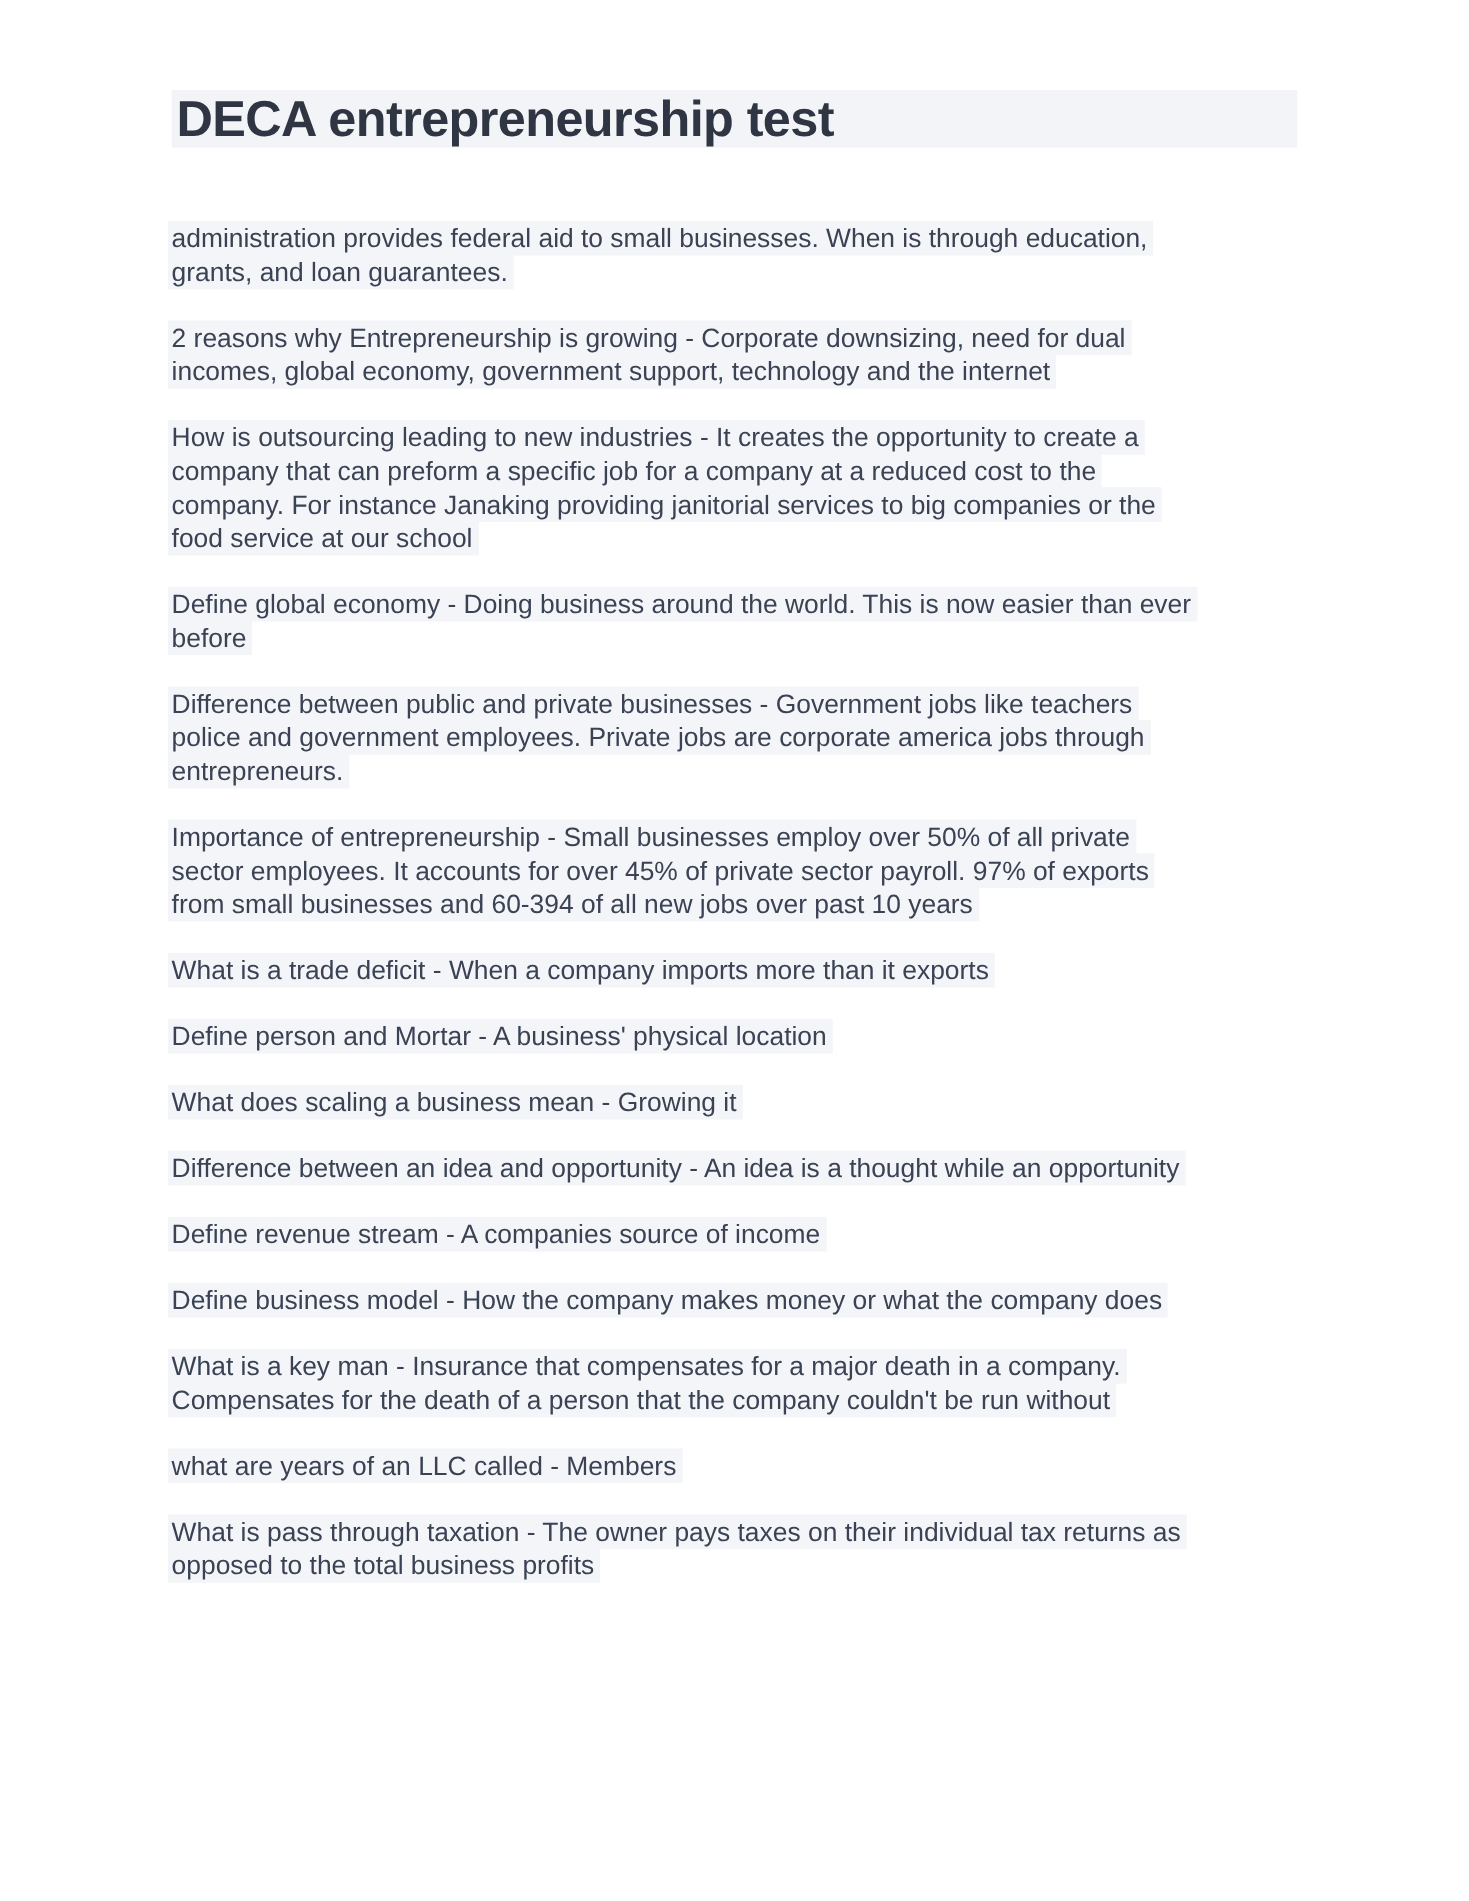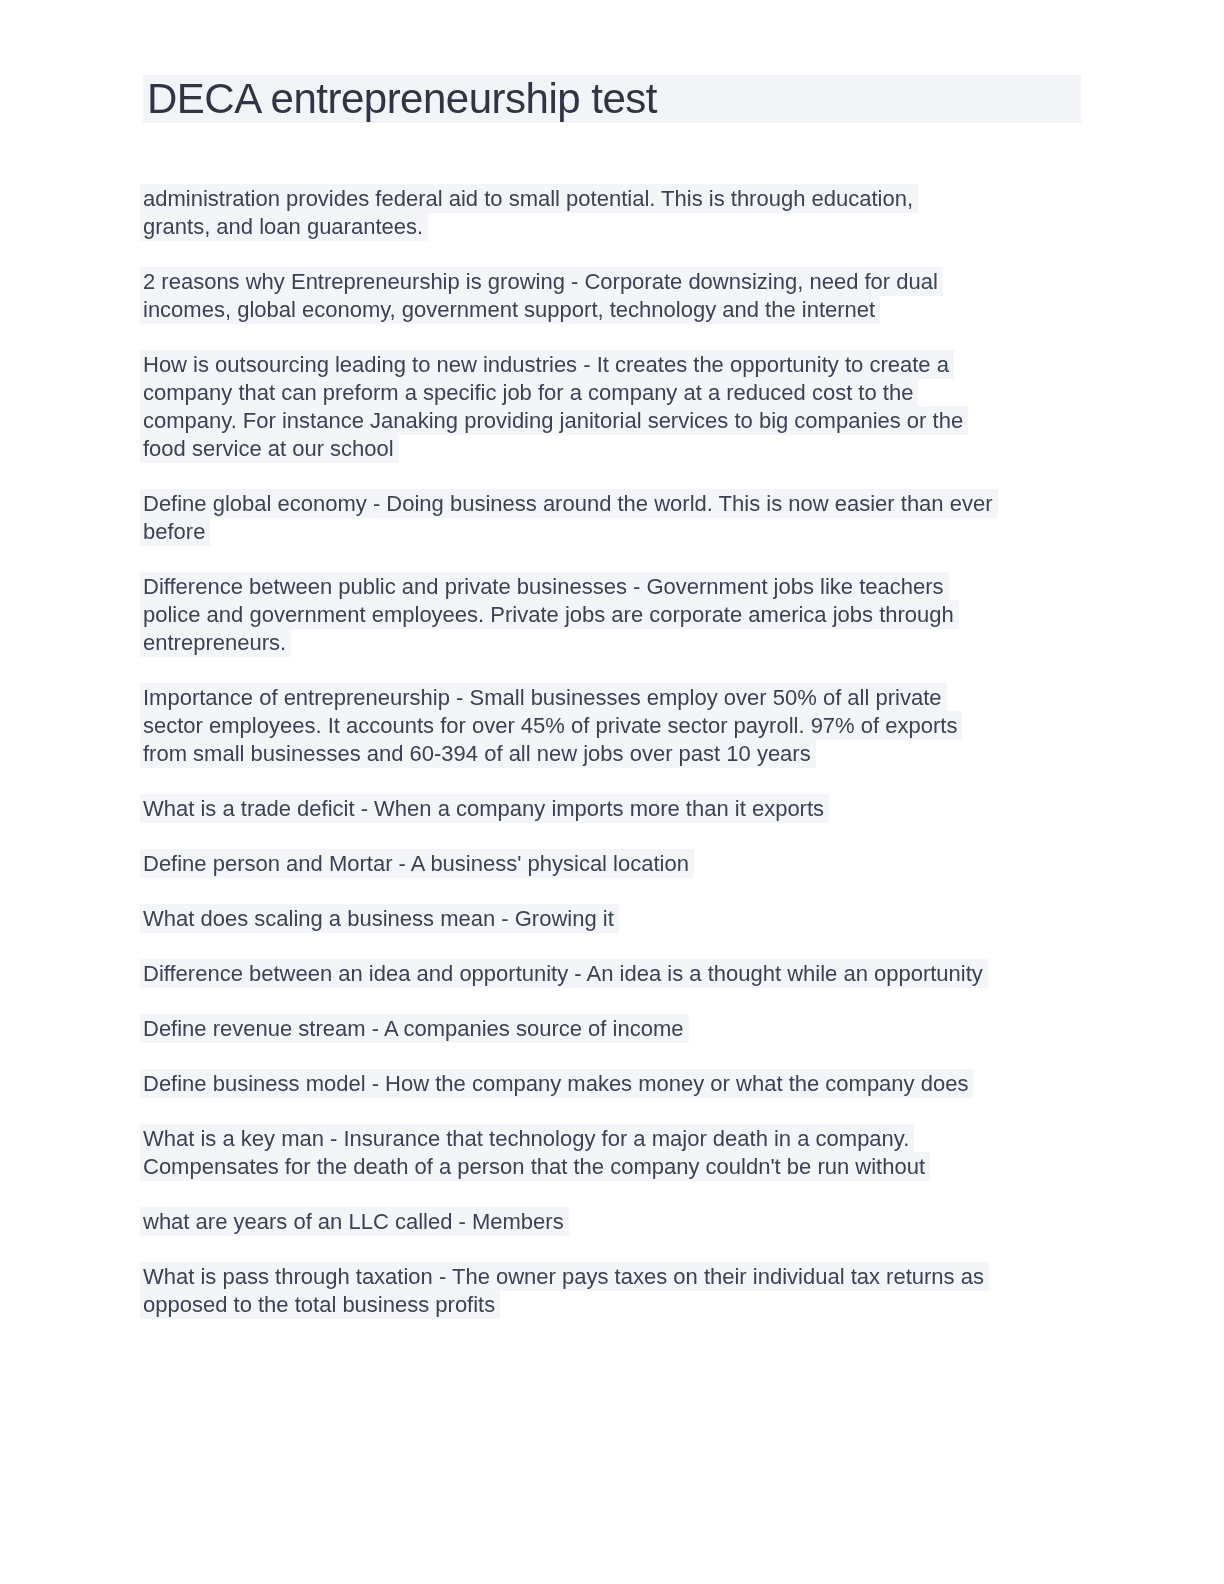--- a/index.html
+++ b/index.html
@@ -15,21 +15,21 @@
   .content{
     position:absolute;
     left:143px;
     top:75px;
     width:938px;
   }
   h1.doc-title{
     margin:0 0 34px 0;
     font-size:42px;
     line-height:48px;
-    font-weight:normal;
+    font-weight:bold;
     letter-spacing:-0.5px;
     color:var(--title-text,#2f3542);
     background:var(--title-highlight,#f2f4f7);
     padding-left:4px;
   }
   .para{
     margin:0 0 27px 0;
     font-size:22px;
     line-height:28px;
     color:var(--text,#3a4254);
@@ -42,30 +42,30 @@
     white-space:nowrap;
   }
 </style>
 </head>
 <body>
 
 <div class="page">
   <div class="content">
     <h1 class="doc-title">DECA entrepreneurship test</h1>
     <div>
-        <p class="para"><br><span class="hl">administration provides federal aid to small potential. This is through education,</span><br><span class="hl">grants, and loan guarantees.</span></p>
+        <p class="para"><br><span class="hl">administration provides federal aid to small businesses. When is through education,</span><br><span class="hl">grants, and loan guarantees.</span></p>
         <p class="para"><span class="hl">2 reasons why Entrepreneurship is growing - Corporate downsizing, need for dual</span><br><span class="hl">incomes, global economy, government support, technology and the internet</span></p>
         <p class="para"><span class="hl">How is outsourcing leading to new industries - It creates the opportunity to create a</span><br><span class="hl">company that can preform a specific job for a company at a reduced cost to the</span><br><span class="hl">company. For instance Janaking providing janitorial services to big companies or the</span><br><span class="hl">food service at our school</span></p>
         <p class="para"><span class="hl">Define global economy - Doing business around the world. This is now easier than ever</span><br><span class="hl">before</span></p>
         <p class="para"><span class="hl">Difference between public and private businesses - Government jobs like teachers</span><br><span class="hl">police and government employees. Private jobs are corporate america jobs through</span><br><span class="hl">entrepreneurs.</span></p>
         <p class="para"><span class="hl">Importance of entrepreneurship - Small businesses employ over 50% of all private</span><br><span class="hl">sector employees. It accounts for over 45% of private sector payroll. 97% of exports</span><br><span class="hl">from small businesses and 60-394 of all new jobs over past 10 years</span></p>
         <p class="para"><span class="hl">What is a trade deficit - When a company imports more than it exports</span></p>
         <p class="para"><span class="hl">Define person and Mortar - A business' physical location</span></p>
         <p class="para"><span class="hl">What does scaling a business mean - Growing it</span></p>
         <p class="para"><span class="hl">Difference between an idea and opportunity - An idea is a thought while an opportunity</span><br></p>
         <p class="para"><span class="hl">Define revenue stream - A companies source of income</span></p>
         <p class="para"><span class="hl">Define business model - How the company makes money or what the company does</span></p>
-        <p class="para"><span class="hl">What is a key man - Insurance that technology for a major death in a company.</span><br><span class="hl">Compensates for the death of a person that the company couldn't be run without</span></p>
+        <p class="para"><span class="hl">What is a key man - Insurance that compensates for a major death in a company.</span><br><span class="hl">Compensates for the death of a person that the company couldn't be run without</span></p>
         <p class="para"><span class="hl">what are years of an LLC called - Members</span></p>
         <p class="para"><span class="hl">What is pass through taxation - The owner pays taxes on their individual tax returns as</span><br><span class="hl">opposed to the total business profits</span></p>
       </div>
   </div>
 </div>
 
 </body></html>

